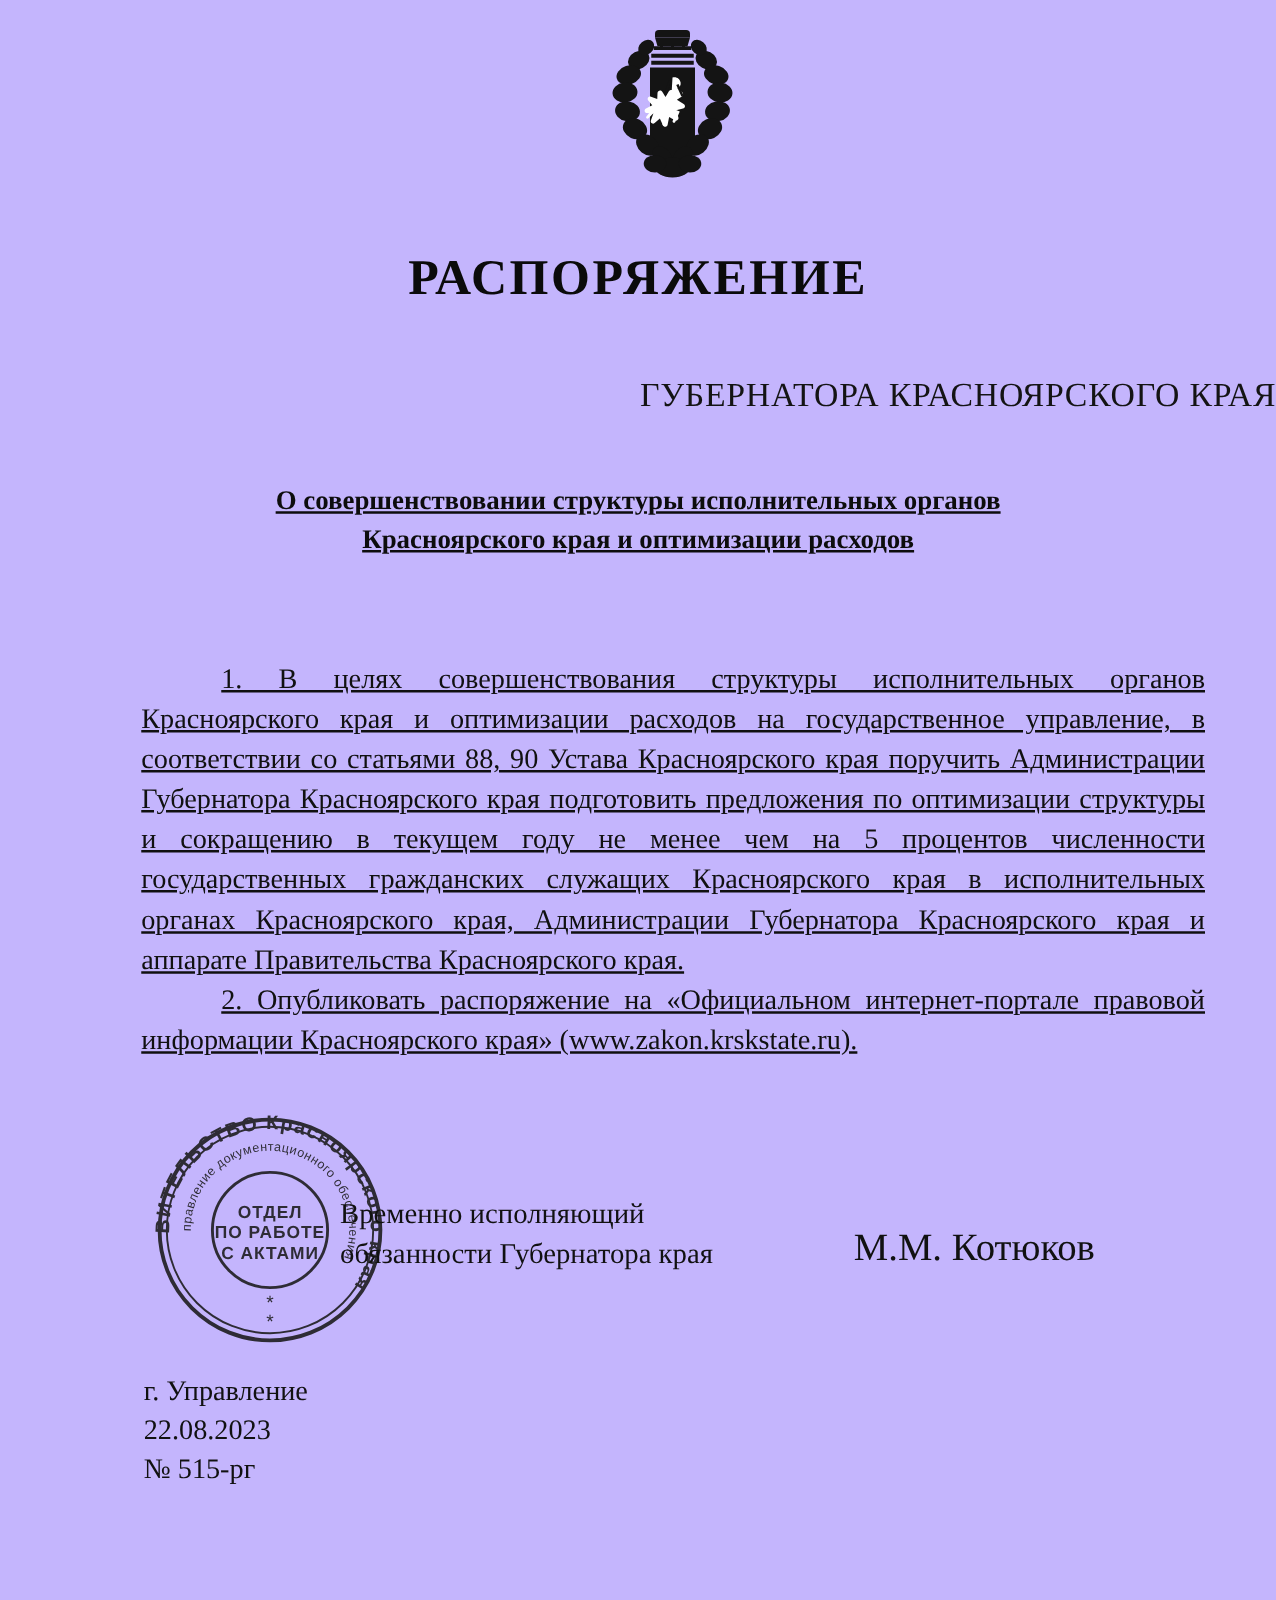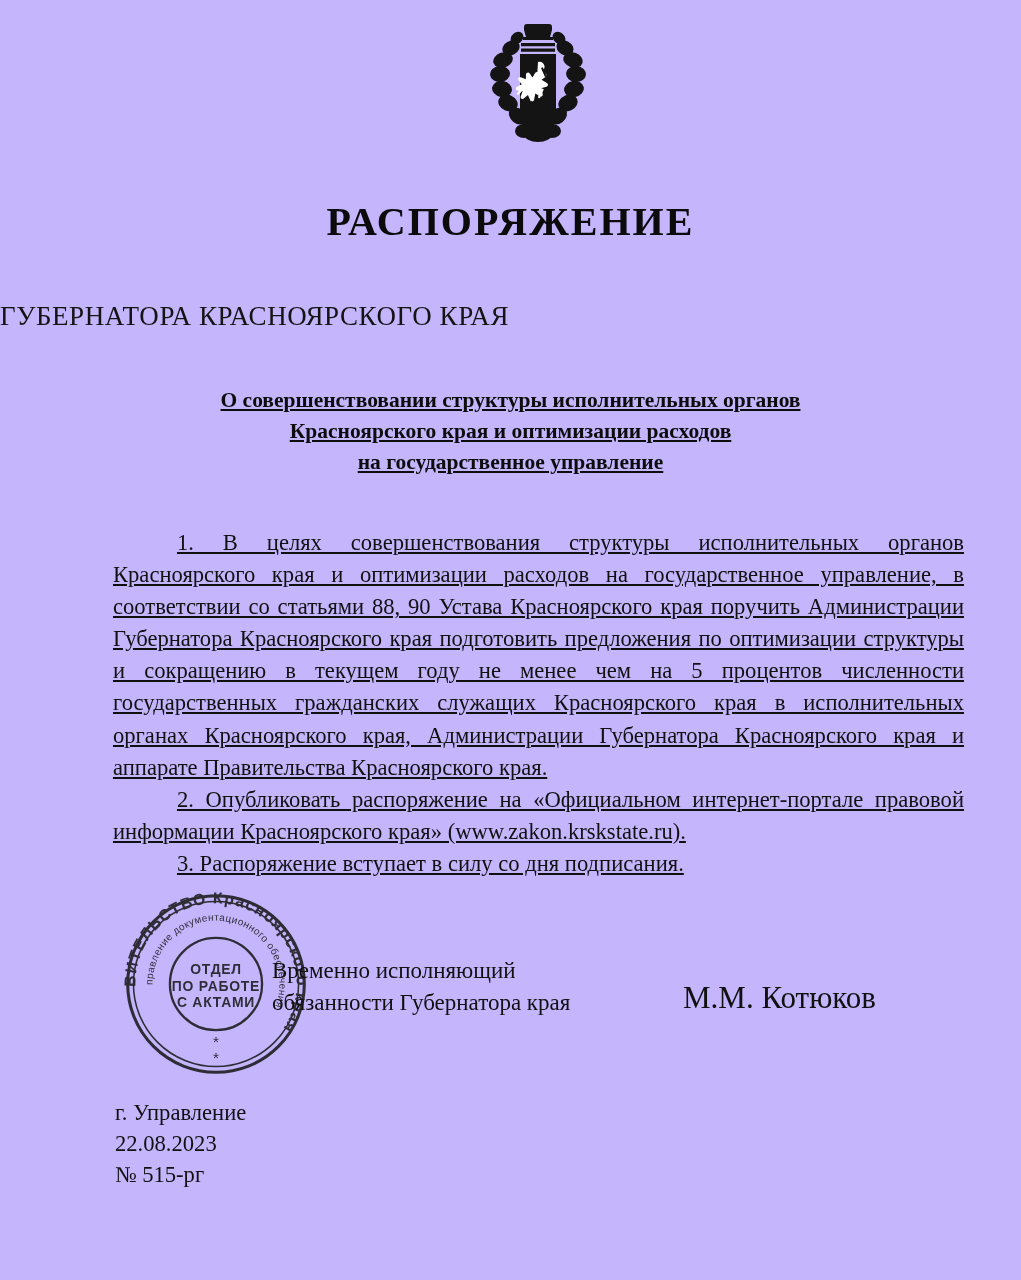--- a/index.html
+++ b/index.html
@@ -43,21 +43,21 @@
     font-size: 40px;
     letter-spacing: 2.0px;
     line-height: 1.1;
     color: #0b0b0b;
   }
   .doc-subtitle {
     position: absolute;
     left: 0;
     top: 302px;
     width: 1021px;
-    text-align: left;
+    text-align: right;
     font-weight: normal;
     font-size: 27px;
     letter-spacing: 0.6px;
     line-height: 1.1;
     color: #141414;
   }
   .doc-heading {
     position: absolute;
     left: 0;
     top: 385px;
@@ -195,27 +195,25 @@
     </svg>
   </div>
 
   <div class="doc-title">РАСПОРЯЖЕНИЕ</div>
 
   <div class="doc-subtitle">ГУБЕРНАТОРА КРАСНОЯРСКОГО КРАЯ</div>
 
   <div class="doc-heading">
     <div>О совершенствовании структуры исполнительных органов</div>
     <div>Красноярского края и оптимизации расходов</div>
-    <div>на государственное управление</div>
   </div>
 
   <div class="body-block">
     <p class="para">1. В целях совершенствования структуры исполнительных органов Красноярского края и оптимизации расходов на государственное управление, в соответствии со статьями 88, 90 Устава Красноярского края поручить Администрации Губернатора Красноярского края подготовить предложения по оптимизации структуры и сокращению в текущем году не менее чем на 5 процентов численности государственных гражданских служащих Красноярского края в исполнительных органах Красноярского края, Администрации Губернатора Красноярского края и аппарате Правительства Красноярского края.</p>
     <p class="para">2. Опубликовать распоряжение на «Официальном интернет-портале правовой информации Красноярского края» (www.zakon.krskstate.ru).</p>
-    <p class="para nojust">3. Распоряжение вступает в силу со дня подписания.</p>
   </div>
 
   <div class="stamp">
     <svg viewBox="0 0 200 200" xmlns="http://www.w3.org/2000/svg" aria-hidden="true">
       <defs>
         <path id="outerArc" d="M 100,100 m -84,0 a 84,84 0 1,1 168,0 a 84,84 0 1,1 -168,0"></path>
         <path id="innerArc" d="M 100,100 m -66,0 a 66,66 0 1,1 132,0 a 66,66 0 1,1 -132,0"></path>
         <path id="bottomArc" d="M 100,100 m -84,0 a 84,84 0 0,0 168,0"></path>
       </defs>
       <g fill="none" stroke="#1a1a1a">

